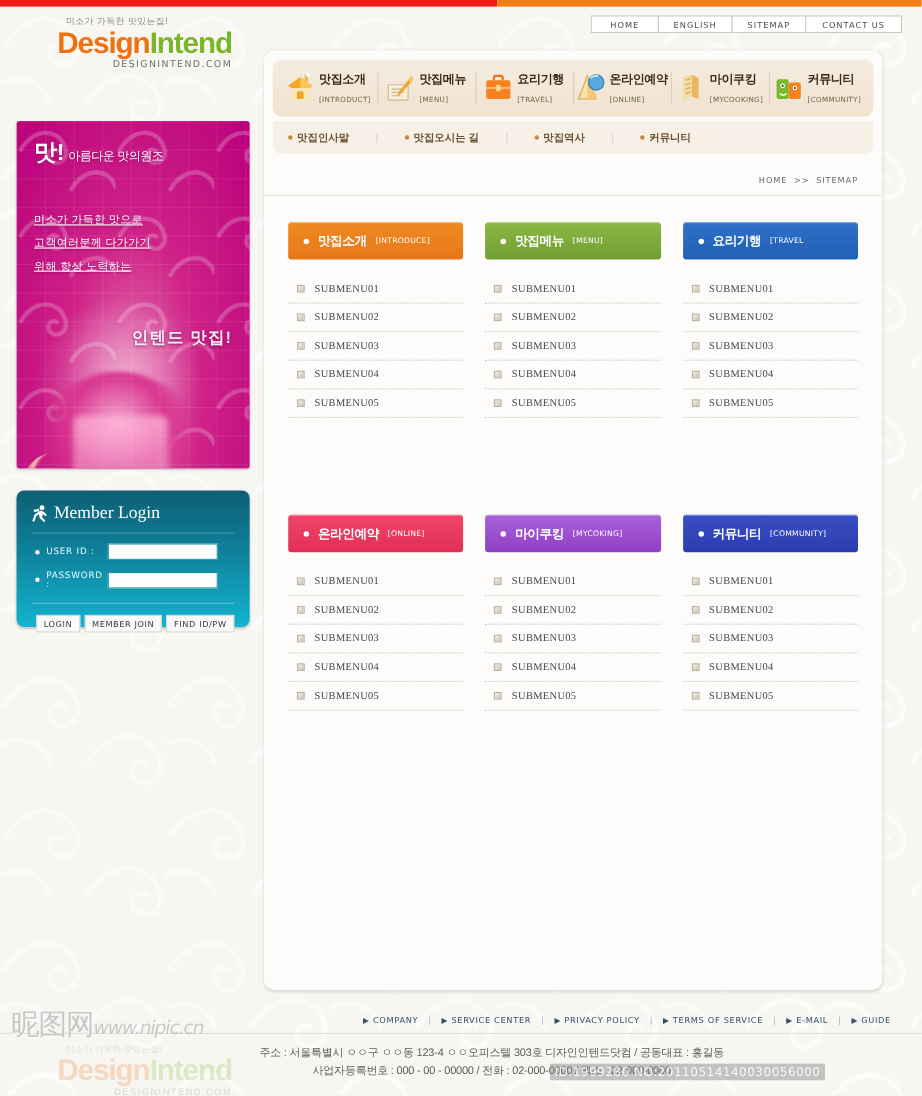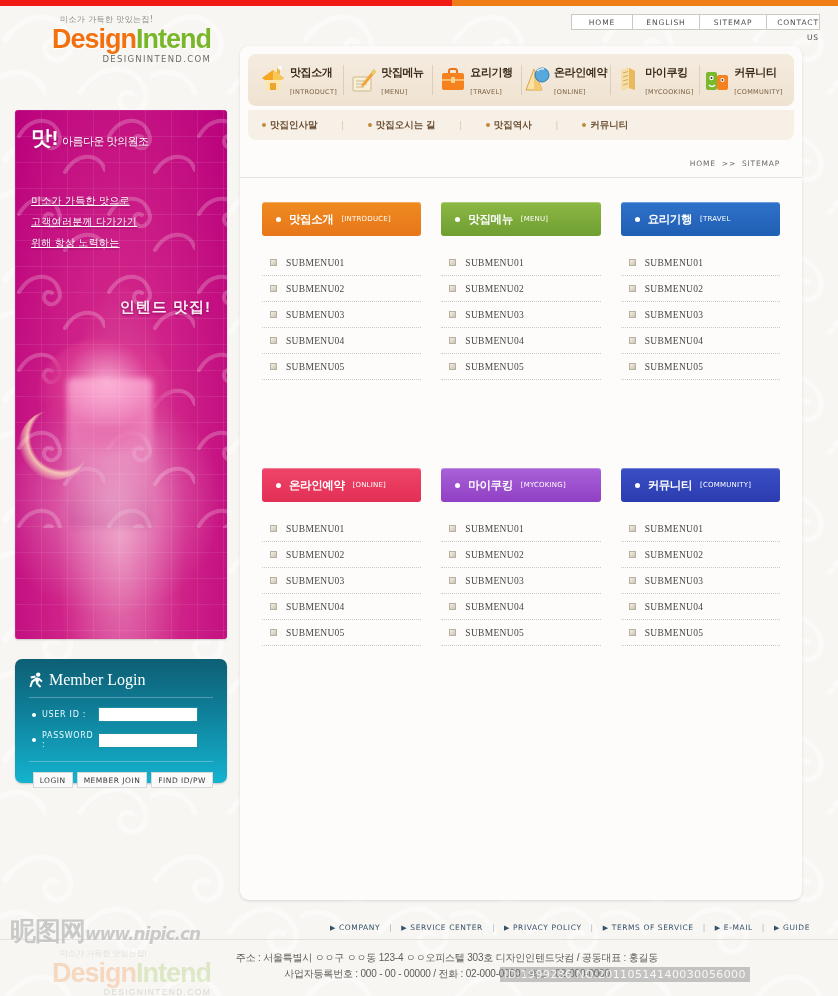--- a/index.html
+++ b/index.html
@@ -51,27 +51,27 @@
     display: block; height: 16px; line-height: 15px;
     border: 1px solid #c9c9c5; background: #fff;
     font-size: 7.5px; letter-spacing: .9px; color: #4d4d4d;
     text-decoration: none; text-align: center;
     font-family: "DejaVu Sans", sans-serif;
     margin-left: -1px;
   }
   .utilnav a.w1 { width: 62px; }
   .utilnav a.w2 { width: 68px; }
   .utilnav a.w3 { width: 68px; }
-  .utilnav a.w4 { width: 54px; text-align: right; }
+  .utilnav a.w4 { width: 88px; }
 
   
   .leftcol { position: absolute; left: 15px; top: 110px; width: 212px; }
 
   .promo {
-    position: relative; width: 212px; height: 529px;
+    position: relative; width: 212px; height: 316px;
     border-radius: 3px; overflow: hidden;
     background:
       radial-gradient(circle at 44% 74%, rgba(255,255,255,.40) 0%, rgba(255,255,255,0) 28%),
       radial-gradient(ellipse at 50% 80%, #e67fb3 0%, #cf2288 42%, #b9007c 100%),
       linear-gradient(180deg,#c2007f 0%, #aa006e 100%);
     box-shadow: 0 1px 2px rgba(0,0,0,.18);
   }
   .promo .swirl-layer {
     position: absolute; inset: 0; opacity: .22;
   }
@@ -247,21 +247,21 @@
 
   .faddr {
     position: absolute; left: 0; top: 950px; width: 838px;
     text-align: center; color: #5c5c58; font-size: 10px; line-height: 1.55;
     letter-spacing: -.2px;
     margin-left: 28px;
   }
 
   .wm-nipic {
     position: absolute; left: 10px; top: 914px;
-    font-size: 26px; font-weight: bold; color: rgba(110,110,110,.35);
+    font-size: 26px; font-weight: normal; color: rgba(110,110,110,.35);
     letter-spacing: -1px; font-family: "DejaVu Sans", sans-serif;
     text-shadow: 0 1px 0 rgba(255,255,255,.6);
     pointer-events: none; white-space: nowrap;
   }
   .wm-nipic .sm { font-size: 17px; font-style: italic; }
   .wm-id {
     position: absolute; left: 500px; top: 967px;
     font-size: 11px; color: rgba(255,255,255,.85);
     background: rgba(130,130,130,.45);
     padding: 1px 4px; letter-spacing: .4px;

